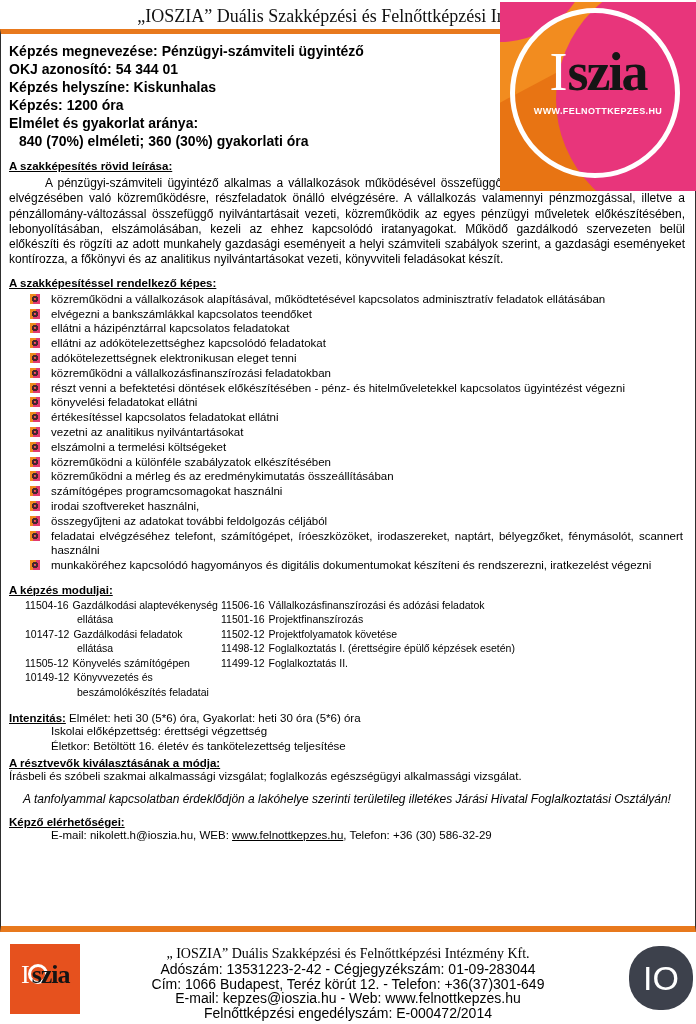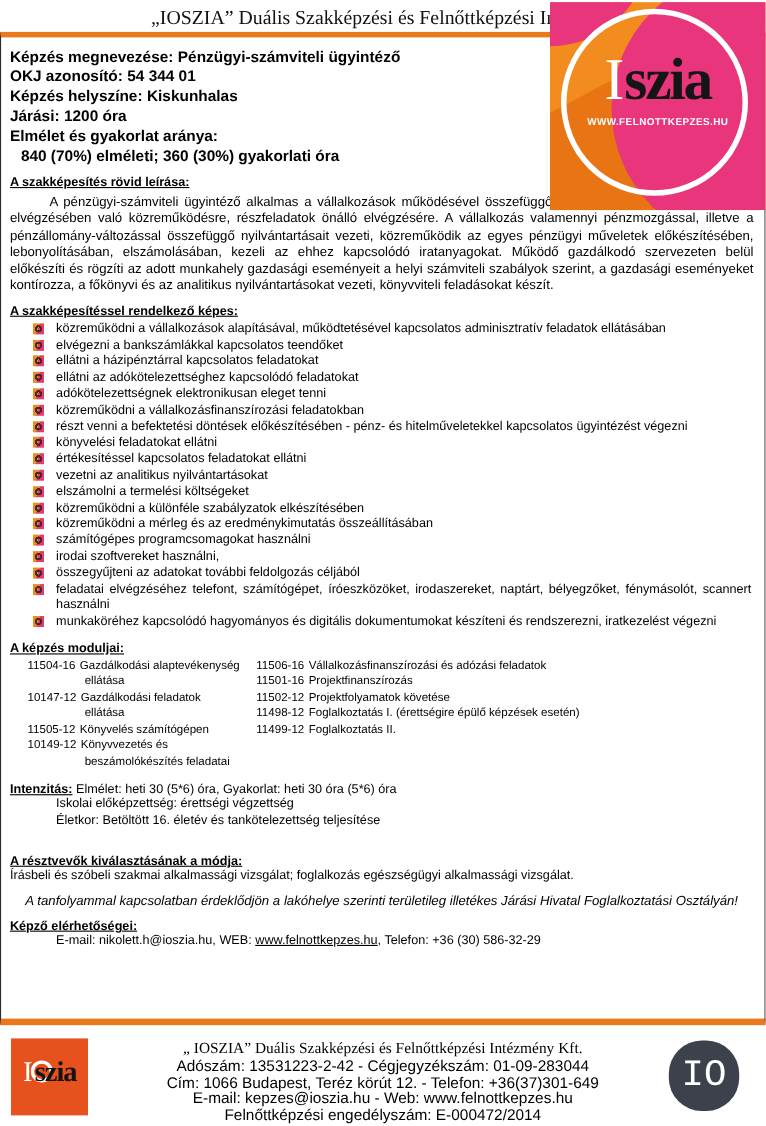--- a/index.html
+++ b/index.html
@@ -56,31 +56,31 @@
   .comp-h { margin-top:9px; }
   ul.comp { list-style:none; margin:3px 0 0 0; padding:0 2px 0 42px; }
   ul.comp li { position:relative; font-size:11.5px; line-height:14.8px; text-align:justify; }
   .bullet { position:absolute; left:-21px; top:2px; width:10px; height:10px; display:inline-block;
             background:
               radial-gradient(circle at 50% 50%, rgba(0,0,0,0) 0 1.4px, #47262e 1.4px 3.2px, rgba(0,0,0,0) 3.4px),
               linear-gradient(110deg, #F08A1E 47%, #E23B6E 47%); }
 
   
   .mod-h { margin-top:11px; }
-  .modules { display:flex; margin-top:2px; font-size:10.5px; line-height:14.5px;gap:12px; }
+  .modules { display:flex; margin-top:2px; font-size:10.5px; line-height:14.5px; }
   .mcol-left { width:196px; margin-left:16px; }
   .mcol-right { width:430px; }
   .mod { padding-left:52px; text-indent:-52px; }
   .mod-code { margin-right:4px; }
 
   
   .intensity { margin-top:13px; font-size:11.5px; }
   .entry-h { margin-top:12px; }
   .entry-line { font-size:11.5px; line-height:14.5px; padding-left:42px; }
-  .select-h { margin-top:24px; }
+  .select-h { margin-top:4px; }
   .select-body { font-size:11.5px; line-height:14.5px; }
 
   
   .notice { margin-top:7px; font-size:12px; font-weight:normal; font-style:italic;
             text-align:center; line-height:16px; padding:0 14px; }
 
   
   .contact-h { margin-top:9px; }
   .contact-line { font-size:11.5px; padding-left:42px; margin-top:1px; }
   .weblink { text-decoration:underline; color:#000; }
@@ -91,22 +91,22 @@
   .f-company { font-family:Liberation Serif, serif; font-size:14px; line-height:17px; }
   .f-line { font-size:14px; line-height:14.5px; }
   .f-logo-left { position:absolute; left:10px; top:8px; width:70px; height:70px;
                  background:#E6511E; overflow:hidden; }
   .fl-text { position:absolute; left:11px; top:16px; font-family:"Liberation Serif", serif;
              font-size:26px; line-height:30px; }
   .fl-i { color:#fff; }
   .fl-ring { display:inline-block; width:14px; height:14px; border:3px solid #fff;
              border-radius:50%; margin:0 -16px 0 -2px; vertical-align:-1px; }
   .fl-szia { color:#141414; font-weight:bold; letter-spacing:-1px; }
-  .f-logo-right { position:absolute; right:24px; top:10px; width:64px; height:64px;
-                  background:#3D414C; color:#fff; font-family:Liberation Mono, monospace;
+  .f-logo-right { position:absolute; right:3px; top:10px; width:64px; height:64px;
+                  background:#3D414C; color:#fff; font-family:Liberation Sans, sans-serif;
                   font-size:34px; display:flex; align-items:center; justify-content:center;border-radius:30px; }
 </style>
 </head>
 <body>
 
 <div class="page-header">
   <span class="page-title">„IOSZIA” Duális Szakképzési és Felnőttképzési Intézmény</span>
 </div>
 
 <div class="content-box">
@@ -121,21 +121,21 @@
   </div>
 
   <div class="info">
 
       <div class="info-row"><span class="info-label">Képzés megnevezése:</span><span class="info-value">Pénzügyi-számviteli ügyintéző</span></div>
 
       <div class="info-row"><span class="info-label">OKJ azonosító:</span><span class="info-value">54 344 01</span></div>
 
       <div class="info-row"><span class="info-label">Képzés helyszíne:</span><span class="info-value">Kiskunhalas</span></div>
 
-      <div class="info-row"><span class="info-label">Járási:</span><span class="info-value">1200 óra</span></div>
+      <div class="info-row"><span class="info-label">Képzés:</span><span class="info-value">1200 óra</span></div>
 
       <div class="info-row"><span class="info-label">Elmélet és gyakorlat aránya:</span><span class="info-value"></span></div>
 
       <div class="info-row"><span class="info-value">840 (70%) elméleti; 360 (30%) gyakorlati óra</span></div>
     </div>
 
   <div class="sect desc-h">A szakképesítés rövid leírása:</div>
   <div class="desc-body">A pénzügyi-számviteli ügyintéző alkalmas a vállalkozások működésével összefüggő számviteli és pénzügyi feladatok elvégzésében való közreműködésre, részfeladatok önálló elvégzésére. A vállalkozás valamennyi pénzmozgással, illetve a pénzállomány-változással összefüggő nyilvántartásait vezeti, közreműködik az egyes pénzügyi műveletek előkészítésében, lebonyolításában, elszámolásában, kezeli az ehhez kapcsolódó iratanyagokat. Működő gazdálkodó szervezeten belül előkészíti és rögzíti az adott munkahely gazdasági eseményeit a helyi számviteli szabályok szerint, a gazdasági eseményeket kontírozza, a főkönyvi és az analitikus nyilvántartásokat vezeti, könyvviteli feladásokat készít.</div>
 
   <div class="sect comp-h">A szakképesítéssel rendelkező képes:</div>

